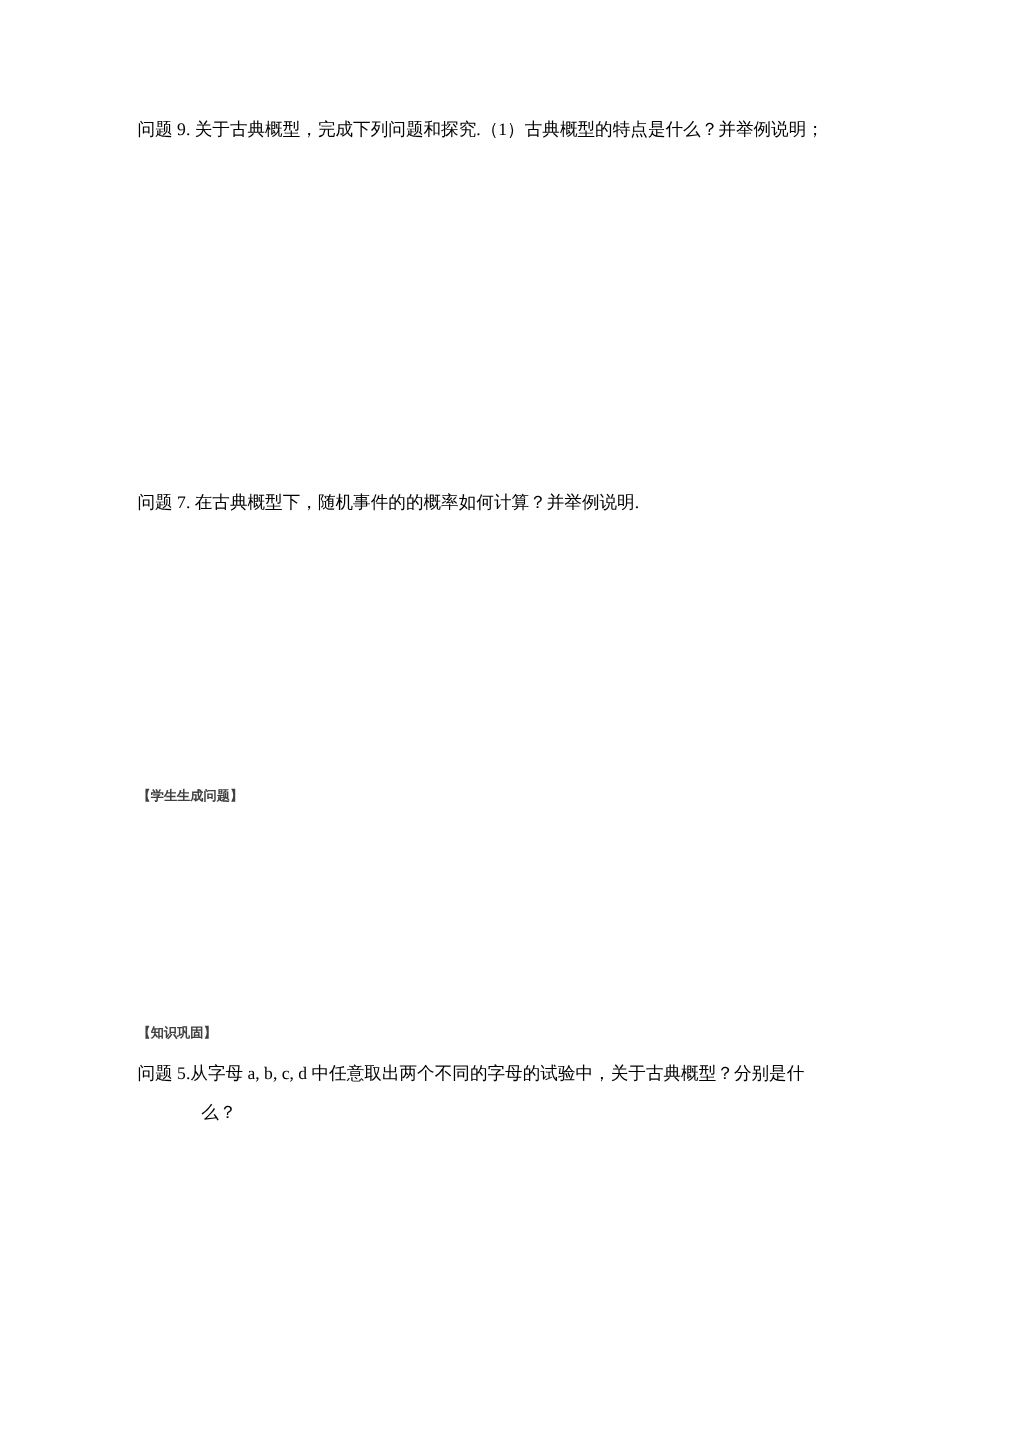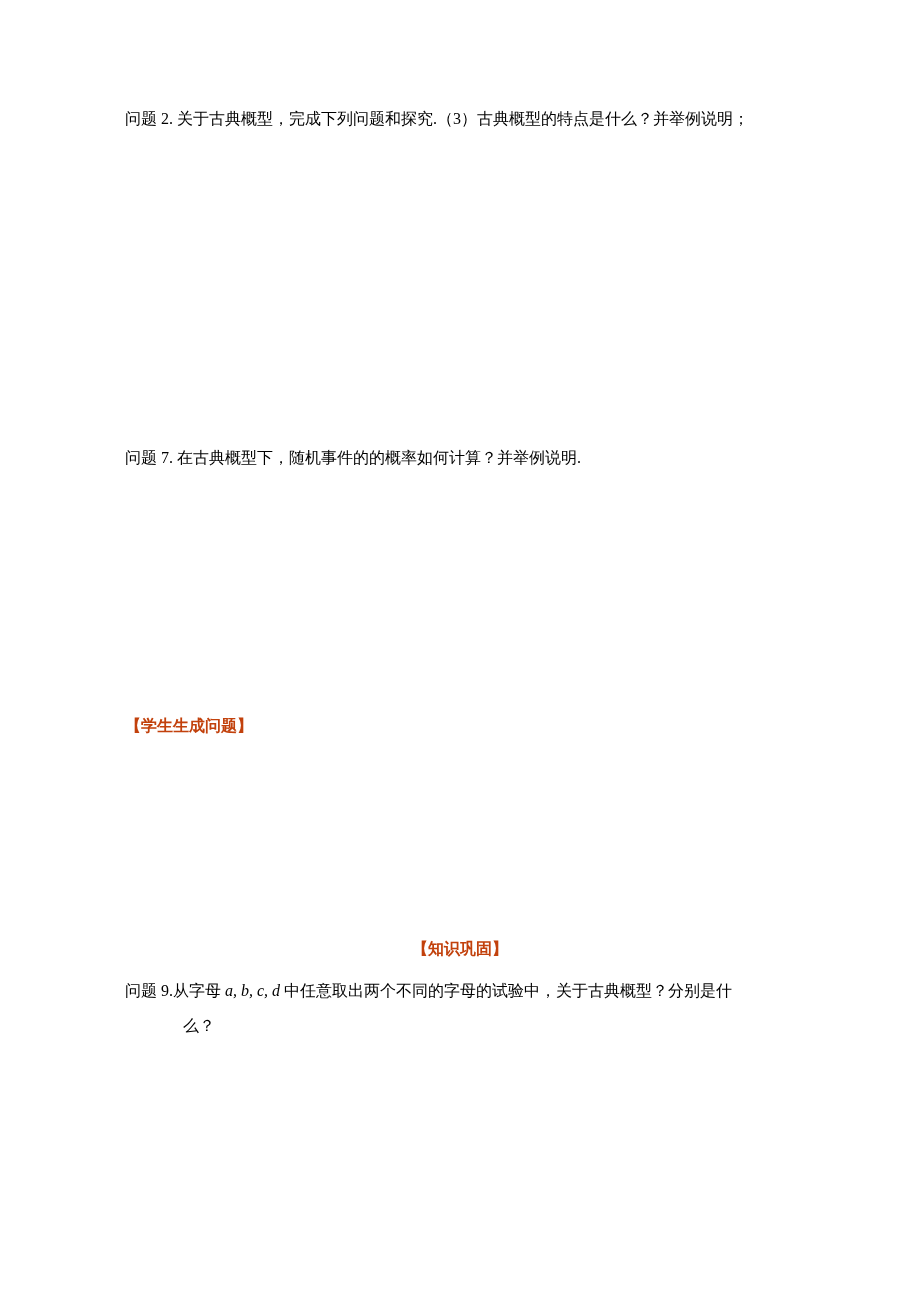--- a/index.html
+++ b/index.html
@@ -21,64 +21,62 @@
     .question {
       margin-bottom: 0;
     }
     .q2 {
       margin-bottom: 310px;
     }
     .q3 {
       margin-bottom: 240px;
     }
     .section-header {
-      font-family: Liberation Mono, monospace;
+      font-family: Liberation Serif, serif;
       font-weight: bold;
-      color: #c2410c;
-      font-size: 16px;
+      color: #404040;
+      font-size: 12px;
     }
     .header1 {
       margin-bottom: 195px;
     }
     .header2 {
       margin-bottom: 8px;
-      text-align: center;
     }
     .q1-block {
       line-height: 2.2;
     }
     .q1-line1 {
       display: block;
     }
     .q1-line2 {
       display: block;
       padding-left: 58px;
     }
     .italic-var {
-      font-style: italic;
       font-family: "Times New Roman", serif;
     }
   </style>
 </head>
 <body>
 
 <div class="question q2">
-  <span>问题 2. 关于古典概型，完成下列问题和探究.（3）古典概型的特点是什么？并举例说明；</span>
+  <span>问题 9. 关于古典概型，完成下列问题和探究.（1）古典概型的特点是什么？并举例说明；</span>
 </div>
 
 <div class="question q3">
   <span>问题 7. 在古典概型下，随机事件的的概率如何计算？并举例说明.</span>
 </div>
 
 <div class="section-header header1">
   <span>【学生生成问题】</span>
 </div>
 
 <div class="section-header header2">
   <span>【知识巩固】</span>
 </div>
 
 <div class="q1-block">
   <span class="q1-line1">
-    <span>问题 9.</span><span>从字母 </span><span class="italic-var">a, b, c, d </span><span>中任意取出两个不同的字母的试验中，关于古典概型？分别是什</span>
+    <span>问题 5.</span><span>从字母 </span><span class="italic-var">a, b, c, d </span><span>中任意取出两个不同的字母的试验中，关于古典概型？分别是什</span>
   </span>
   <span class="q1-line2">么？</span>
 </div>
 
 </body></html>

